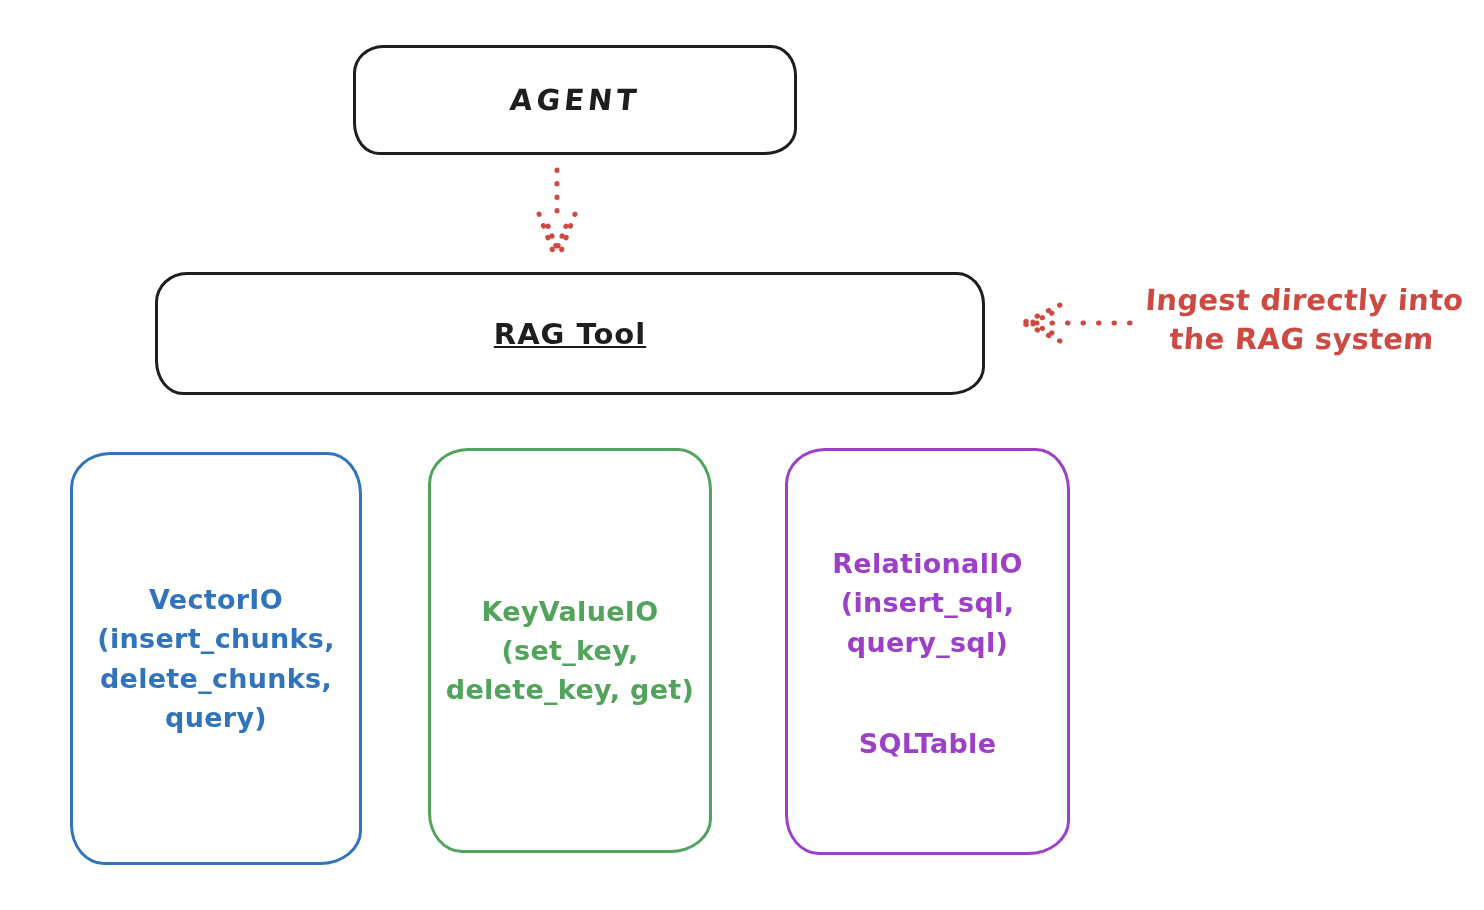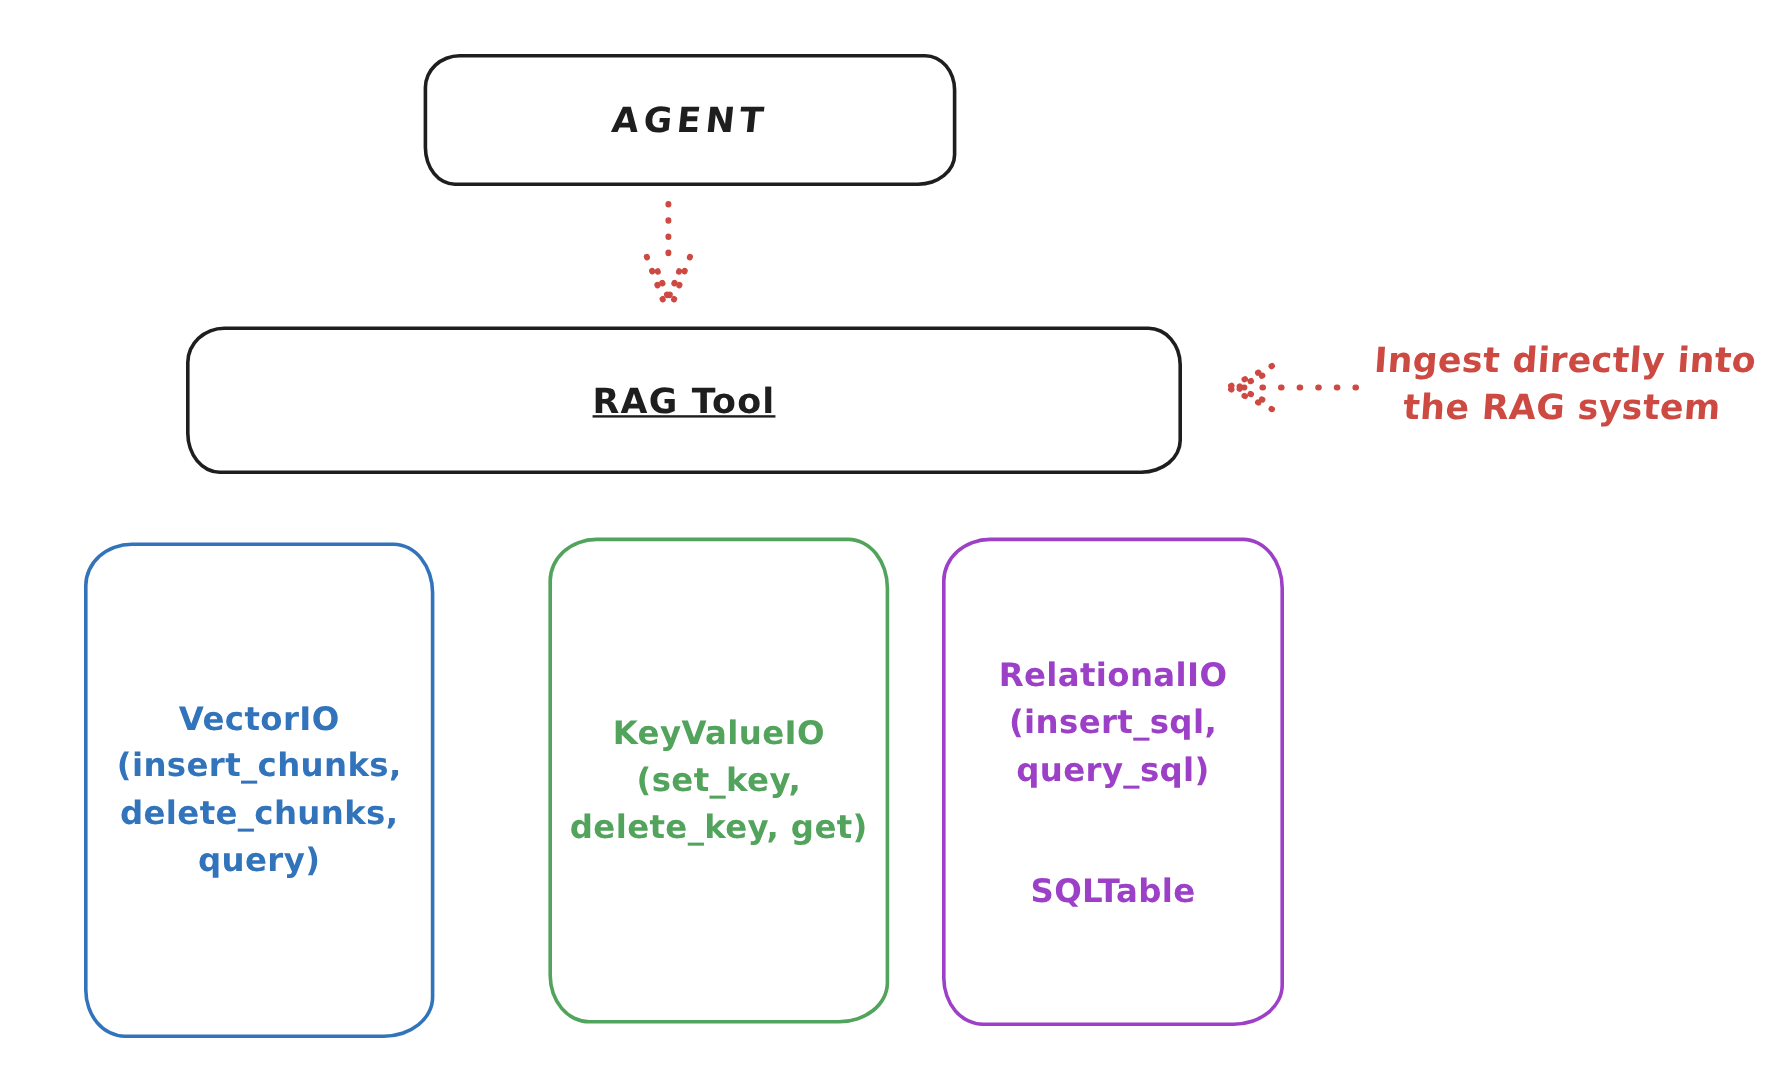--- a/index.html
+++ b/index.html
@@ -54,21 +54,21 @@
   
   .backend-node {
     top: 448px;
     width: 292px; height: 410px;
     border-width: 3px;
     border-style: solid;
     border-radius: 40px 34px 42px 34px / 36px 42px 34px 40px;
     flex-direction: column;
   }
   .backend-vector     { left: 70px;  top: 452px; height: 413px; }
-  .backend-keyvalue   { left: 428px; width: 284px; height: 405px; margin-left: 29px; }
+  .backend-keyvalue   { left: 428px; width: 284px; height: 405px; }
   .backend-relational { left: 785px; width: 285px; height: 407px; }
   .io-text {
     font-size: 27px;
     font-weight: 600;
     line-height: 1.45;
     letter-spacing: 0.3px;
     white-space: pre-line;
   }
   .index-label {
     margin-top: 34px;

